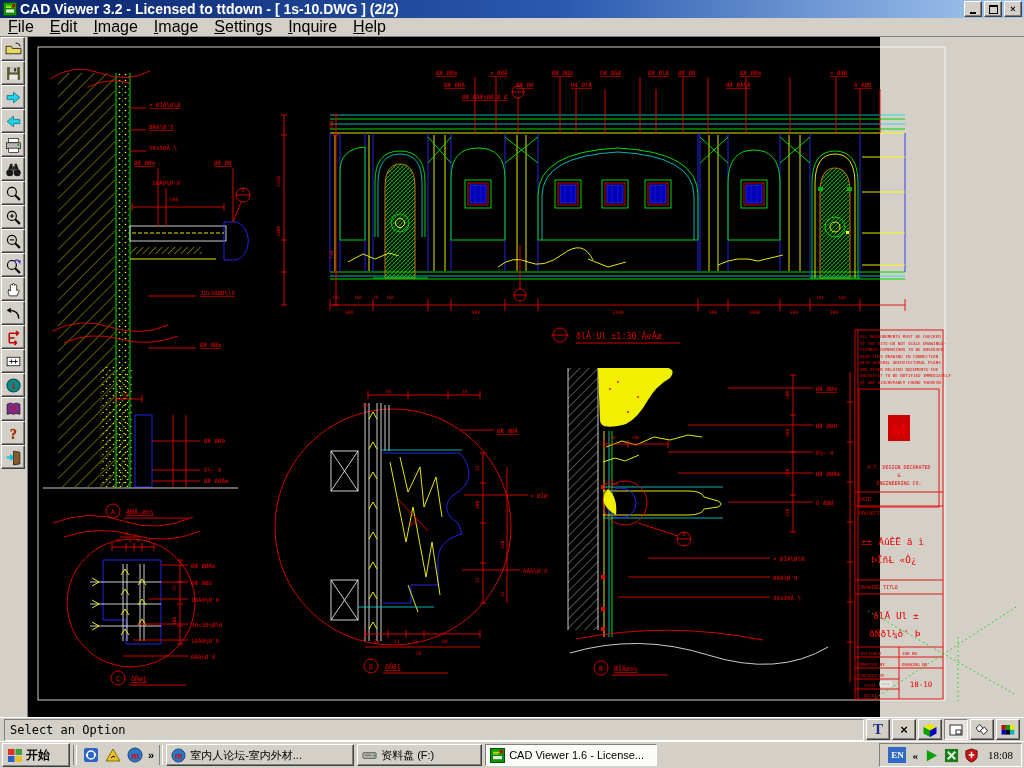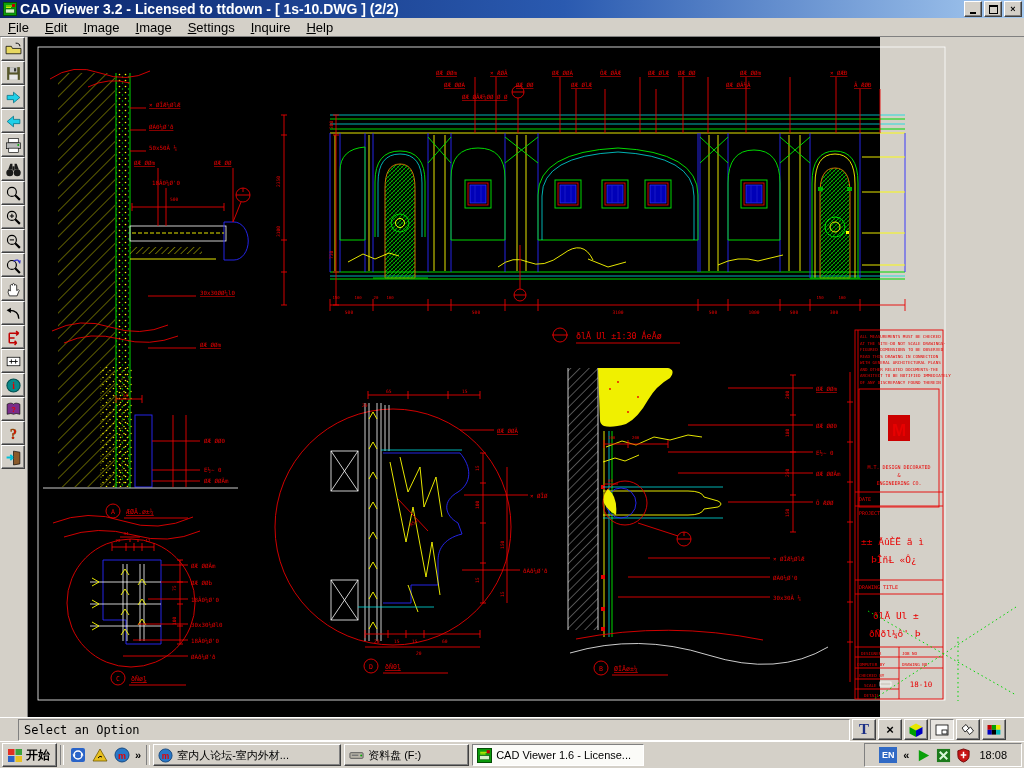--- a/index.html
+++ b/index.html
@@ -17,70 +17,70 @@
   .wbtn{width:16px;height:14px;background:#d4d0c8;
     border:1px solid;border-color:#fff #404040 #404040 #fff;
     box-shadow:inset -1px -1px 0 #808080;position:relative;
     display:flex;align-items:center;justify-content:center;
     font-size:9px;font-weight:bold;color:#000;line-height:1;}
   .minglyph{width:6px;height:2px;background:#000;margin-top:7px;}
   .restglyph{width:7px;height:6px;border:1px solid #000;border-top-width:2px;}
   .menubar{position:absolute;left:0;top:18px;width:1024px;height:19px;
     background:#d4d0c8;display:flex;align-items:center;
     border-bottom:1px solid #808080;box-sizing:border-box;}
-  .menuitem{font-size:13px;color:#000;padding:2px 8px;}
+  .menuitem{font-size:16px;color:#000;padding:2px 8px;}
   .menuitem::first-letter{text-decoration:underline;}
   
   .toolcol{position:absolute;left:0;top:37px;width:28px;height:680px;
     background:#d4d0c8;border-right:1px solid #808080;box-sizing:border-box;}
   .tbtn{width:24px;height:24px;margin:0px 1px;background:#d4d0c8;
     border:1px solid;border-color:#fff #404040 #404040 #fff;
     box-shadow:inset -1px -1px 0 #808080;box-sizing:border-box;
     display:flex;align-items:center;justify-content:center;}
   .tbtn svg{width:17px;height:17px;}
   
   .canvas{position:absolute;left:28px;top:37px;width:852px;height:680px;
     background:#000;}
   .canvas svg{display:block;}
   
   .statusbar{position:absolute;left:0;top:717px;width:1024px;height:24px;
-    background:#d4d0c8;display:flex;align-items:center;padding:1px 18px;
+    background:#d4d0c8;display:flex;align-items:center;padding:1px 4px;
     box-sizing:border-box;border-top:1px solid #fff;}
   .statusmsg{flex:1;height:20px;border:1px solid;border-color:#808080 #fff #fff #808080;
     font-family:"DejaVu Sans Mono",monospace;font-size:12px;color:#000;
     display:flex;align-items:center;padding-left:5px;}
   .sbtn{width:24px;height:21px;margin-left:2px;background:#d4d0c8;
     border:1px solid;border-color:#fff #404040 #404040 #fff;
     box-shadow:inset -1px -1px 0 #808080;display:flex;align-items:center;
     justify-content:center;box-sizing:border-box;}
   .sbtn.pressed{border-color:#808080 #fff #fff #808080;box-shadow:none;background:#e6e3de;}
   .sbtn svg{width:16px;height:16px;}
   .s-t{font-family:"Liberation Serif",serif;font-weight:bold;font-size:15px;color:#1c2f86;}
   .s-x{font-weight:bold;font-size:13px;color:#000;}
   
   .taskbar{position:absolute;left:0;top:741px;width:1024px;height:27px;
     background:#d4d0c8;border-top:1px solid #fff;display:flex;
     align-items:center;padding:0 2px;box-sizing:border-box;}
-  .startbtn{height:22px;display:flex;align-items:center;gap:3px;padding:0 6px 0 4px;
+  .startbtn{height:22px;display:flex;align-items:center;gap:3px;padding:0 19px 0 4px;
     background:#d4d0c8;border:1px solid;border-color:#fff #404040 #404040 #fff;
     box-shadow:inset -1px -1px 0 #808080;font-weight:bold;font-size:12px;}
   .tdivider{width:2px;height:20px;margin:0 3px;
     border-left:1px solid #808080;border-right:1px solid #fff;}
   .qlicon{width:22px;height:22px;display:flex;align-items:center;justify-content:center;}
   .qlicon svg{width:16px;height:16px;}
   .chev{font-size:11px;font-weight:bold;color:#000;padding:0 2px;}
   .taskbtn{height:22px;width:188px;display:flex;align-items:center;gap:4px;
     padding:0 4px;margin-right:3px;background:#d4d0c8;font-size:11px;
     border:1px solid;border-color:#fff #404040 #404040 #fff;
     box-shadow:inset -1px -1px 0 #808080;box-sizing:border-box;
     white-space:nowrap;overflow:hidden;}
   .taskbtn.active{background:#fbfbf8;border-color:#808080 #fff #fff #808080;box-shadow:none;}
   .taskbtn svg{width:15px;height:15px;flex:0 0 auto;}
   .tray{margin-left:auto;height:22px;display:flex;align-items:center;gap:4px;
-    padding:0 14px;border:1px solid;border-color:#808080 #fff #fff #808080;}
+    padding:0 8px;border:1px solid;border-color:#808080 #fff #fff #808080;font-family:Liberation Serif, serif;}
   .trayicon{width:16px;height:16px;display:flex;align-items:center;justify-content:center;}
   .trayicon svg{width:15px;height:15px;}
   .en{width:18px;height:16px;background:#316ac5;color:#fff;font-size:9px;font-weight:bold;
     display:flex;align-items:center;justify-content:center;}
   .clock{font-size:11px;color:#000;padding-left:4px;}
   
   .rl{stroke:#e80000;stroke-width:.9;fill:none;}
   .gl{stroke:#00d800;stroke-width:1;fill:none;}
   .cl{stroke:#00e0e0;stroke-width:.8;fill:none;}
   .yl{stroke:#ffff00;stroke-width:.9;fill:none;}

